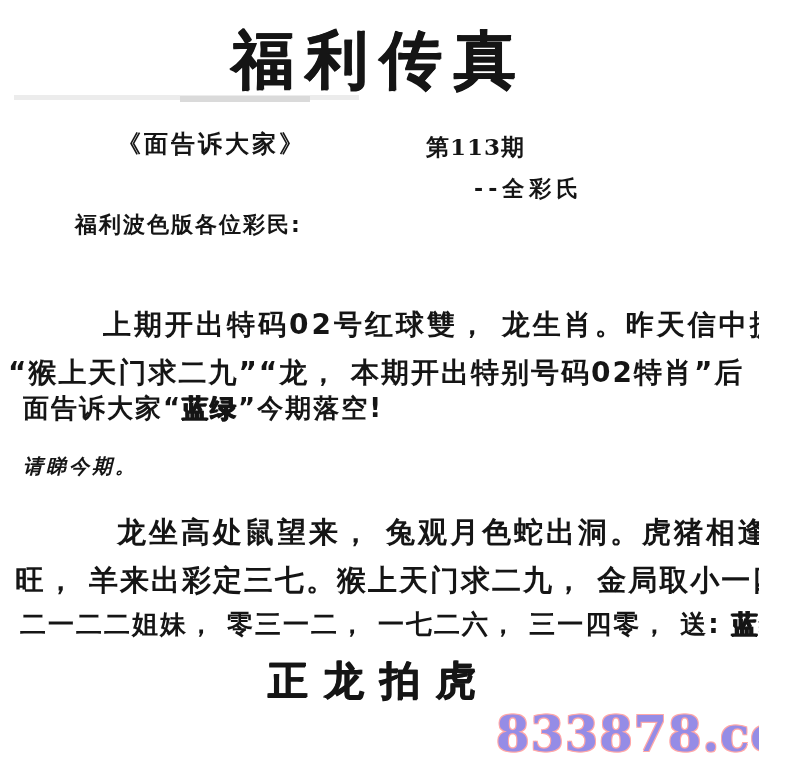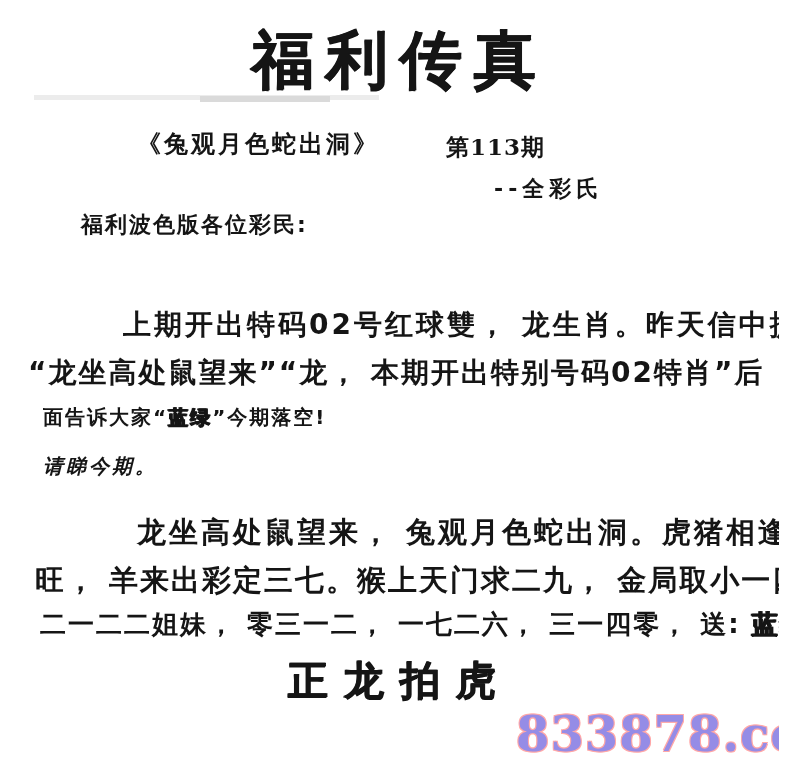--- a/index.html
+++ b/index.html
@@ -8,21 +8,20 @@
     background: #ffffff;
   }
   .page {
     position: relative;
     width: 759px;
     height: 772px;
     background: #ffffff;
     overflow: hidden;
     font-family: "DejaVu Sans", sans-serif;
     color: var(--ink, #151515);
-    margin-left: 20px;
   }
   .line {
     position: absolute;
     white-space: nowrap;
     font-weight: 700;
     line-height: 1.1;
   }
   
   .masthead {
     top: 26px;
@@ -57,32 +56,32 @@
     font-family: "DejaVu Serif", serif;
     font-weight: 600;
     letter-spacing: 1px;
   }
   .signature {
     top: 177px; left: 474px;
     font-size: 22px;
     letter-spacing: 5px;
   }
   .salutation {
-    top: 213px; left: 61px;
+    top: 213px; left: 75px;
     font-size: 22px;
     letter-spacing: 2px;
   }
   .greeting {
     top: 271px; left: 189px;
     font-size: 26px;
     letter-spacing: 3px;
   }
   .p1l1 { top: 310px; left: 103px; font-size: 28px; letter-spacing: 3px; }
   .p1l2 { top: 358px; left: 8px;   font-size: 28px; letter-spacing: 2px; }
-  .p1l3 { top: 406px; left: 23px;  font-size: 20px; letter-spacing: 2px; }
+  .p1l3 { top: 394px; left: 23px;  font-size: 26px; letter-spacing: 2px; }
   .p1l4 { top: 455px; left: 23px;  font-size: 20px; letter-spacing: 3px; font-style: italic; }
   .p2l1 { top: 517px; left: 117px; font-size: 29px; letter-spacing: 3px; }
   .p2l2 { top: 565px; left: 15px;  font-size: 29px; letter-spacing: 2px; }
   .p3   { top: 610px; left: 20px;  font-size: 26px; letter-spacing: 2px; }
   .hl {
     font-weight: 900;
     text-shadow: 0.8px 0 0 currentColor, -0.8px 0 0 currentColor, 0 0.8px 0 currentColor;
   }
   .slogan {
     top: 658px;
@@ -110,32 +109,32 @@
 </head>
 <body>
 
 <div class="page">
 
   <div class="line masthead">福利传真</div>
 
   <div class="streak-a"></div>
   <div class="streak-b"></div>
 
-  <div class="line confidential">《兔观月色蛇出洞》</div>
+  <div class="line confidential">《面告诉大家》</div>
 
   <div class="line issue">第113期</div>
 
   <div class="line signature">--全彩氏</div>
 
   <div class="line salutation">福利波色版各位彩民:</div>
 
 
   <div class="line p1l1">上期开出特码02号红球雙， 龙生肖。昨天信中提供</div>
 
-  <div class="line p1l2">“龙坐高处鼠望来”“龙， 本期开出特别号码02特肖”后</div>
+  <div class="line p1l2">“猴上天门求二九”“龙， 本期开出特别号码02特肖”后</div>
 
   <div class="line p1l3">
     <span>面告诉大家“</span><span class="hl">蓝绿</span><span>”今期落空!</span>
   </div>
 
   <div class="line p1l4">请睇今期。</div>
 
   <div class="line p2l1">龙坐高处鼠望来， 兔观月色蛇出洞。虎猪相逢结必</div>
 
   <div class="line p2l2">旺， 羊来出彩定三七。猴上天门求二九， 金局取小一四六。</div>

